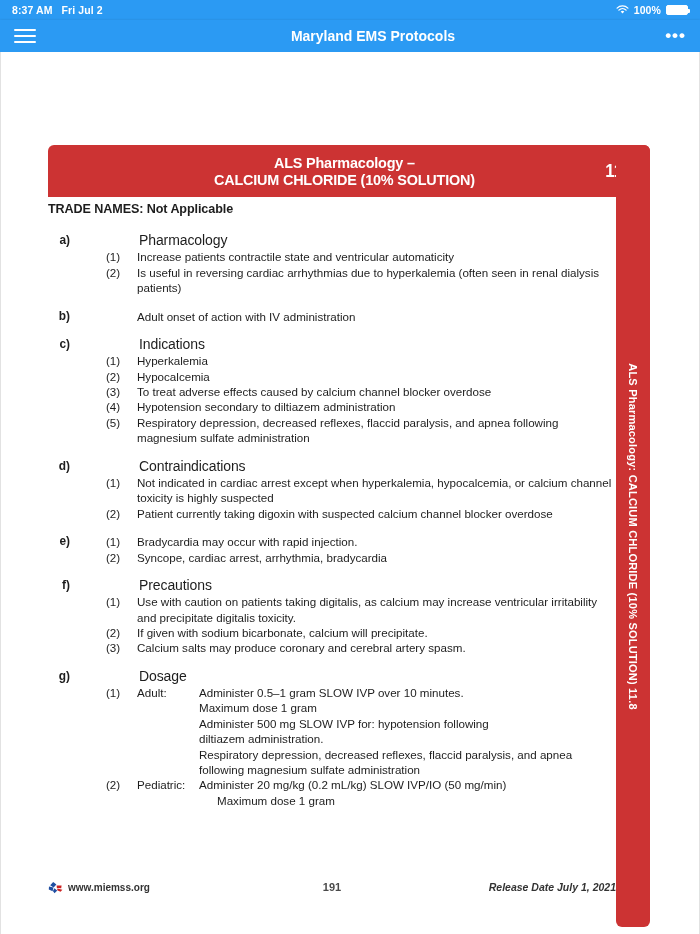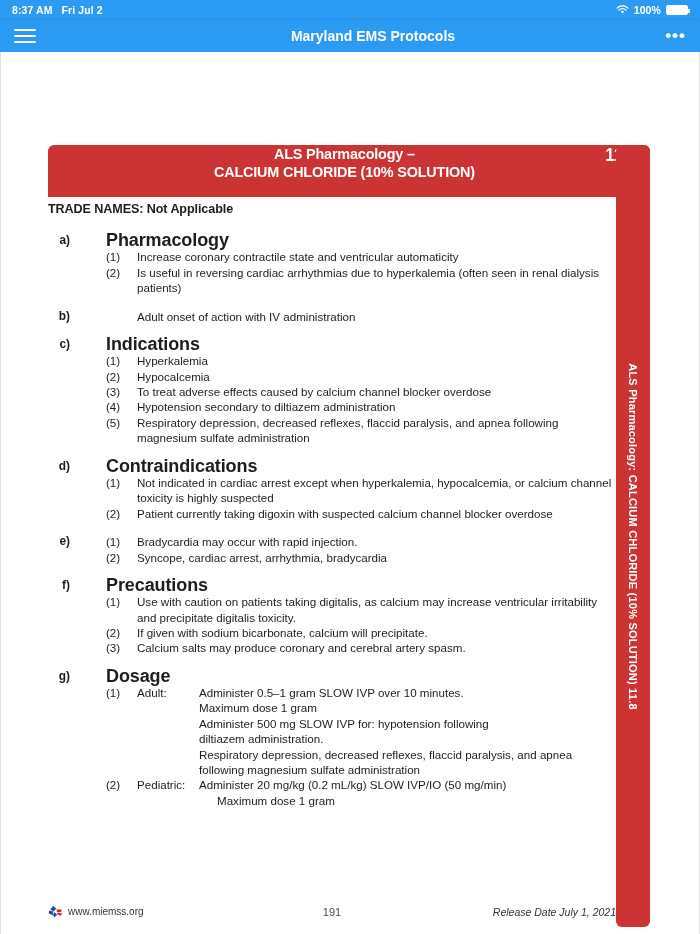--- a/index.html
+++ b/index.html
@@ -76,21 +76,21 @@
 
   
   .banner {
     position: absolute;
     left: 47px; top: 93px;
     width: 602px; height: 52px;
     background: #CC3333;
     border-radius: 6px 6px 0 0;
     color: #ffffff;
     display: flex;
-    align-items: flex-start;
+    align-items: center;
   }
   .banner-title {
     flex: 1;
     text-align: center;
     font-size: 15.5px;
     font-weight: bold;
     line-height: 17.5px;
     letter-spacing: -0.2px;
     padding-left: 46px;
     font-stretch: condensed;
@@ -147,22 +147,23 @@
   }
   .trade-names .tn-val { font-weight: bold; }
 
   .sec { margin-bottom: 13px; padding-left: 58px; position: relative; }
   .sec-letter {
     position: absolute; left: 0; top: 0;
     width: 22px; text-align: right;
     font-weight: bold; font-size: 11.9px;
   }
   .sec-head {
-    font-weight: bold; font-size: 18px; margin-bottom: 1px;
+    font-weight: normal; font-size: 14px; margin-bottom: 1px;
     letter-spacing: -0.1px;
+    margin-left: 33px;
   }
 
   .items { list-style: none; }
   .item {
     position: relative;
     padding-left: 31px;
     margin-bottom: 0px;
     line-height: 15.4px;
   }
   .item-num { position: absolute; left: 0; top: 0; width: 24px; text-align: left; }
@@ -172,26 +173,27 @@
   .dose-item { position: relative; padding-left: 31px; line-height: 15.4px; }
   .dose-row { display: flex; }
   .dose-label { width: 62px; flex: 0 0 62px; }
   .dose-text { flex: 1; }
   .dose-cont { padding-left: 62px; }
   .dose-cont2 { padding-left: 80px; }
 
   
   .doc-footer {
     position: absolute;
-    left: 47px; bottom: 16px;
+    left: 47px; bottom: 40px;
     width: 568px;
     display: flex;
-    align-items: flex-end;
+    align-items: flex-start;
     font-size: 10px;
     color: #333333;
+    font-weight: bold;
   }
   .footer-site { display: flex; align-items: center; gap: 5px; width: 180px; }
   .miemss-logo { width: 15px; height: 13px; flex: 0 0 15px; }
   .footer-page { flex: 1; text-align: center; font-size: 11px; color: #4a4a4a; }
   .footer-date { width: 180px; text-align: right; font-style: italic; font-size: 10.5px; }
 </style>
 </head>
 <body>
 
 <div class="status-bar">
@@ -242,21 +244,21 @@
       <span>TRADE NAMES:</span>
       <span class="tn-val">Not Applicable</span>
     </div>
 
     <div class="sec">
       <div class="sec-letter">a)</div>
       <div class="sec-head">Pharmacology</div>
       <div class="items">
         <div class="item">
           <span class="item-num">(1)</span>
-          <span>Increase coronary contractile state and ventricular automaticity</span>
+          <span>Increase patients contractile state and ventricular automaticity</span>
         </div>
         <div class="item">
           <span class="item-num">(2)</span>
           <span>Is useful in reversing cardiac arrhythmias due to hyperkalemia (often seen in renal dialysis patients)</span>
         </div>
       </div>
     </div>
 
     <div class="sec">
       <div class="sec-letter">b)</div>

